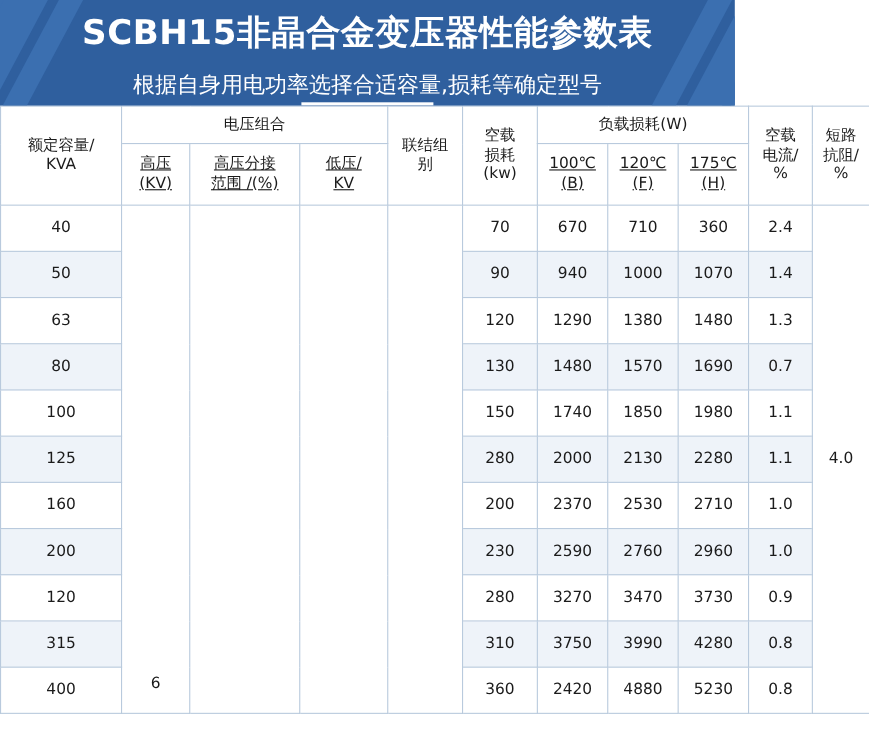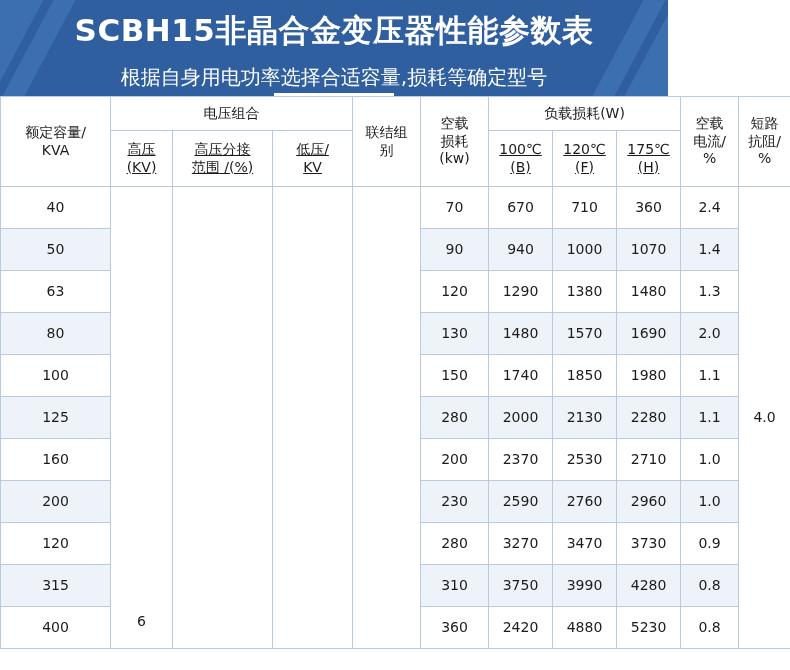--- a/index.html
+++ b/index.html
@@ -224,21 +224,21 @@
         <td>1380</td>
         <td>1480</td>
         <td>1.3</td>
       </tr>
       <tr>
         <td>80</td>
         <td>130</td>
         <td>1480</td>
         <td>1570</td>
         <td>1690</td>
-        <td>2.0</td>
+        <td>0.7</td>
       </tr>
       <tr>
         <td>100</td>
         <td>150</td>
         <td>1740</td>
         <td>1850</td>
         <td>1980</td>
         <td>1.1</td>
       </tr>
       <tr>

